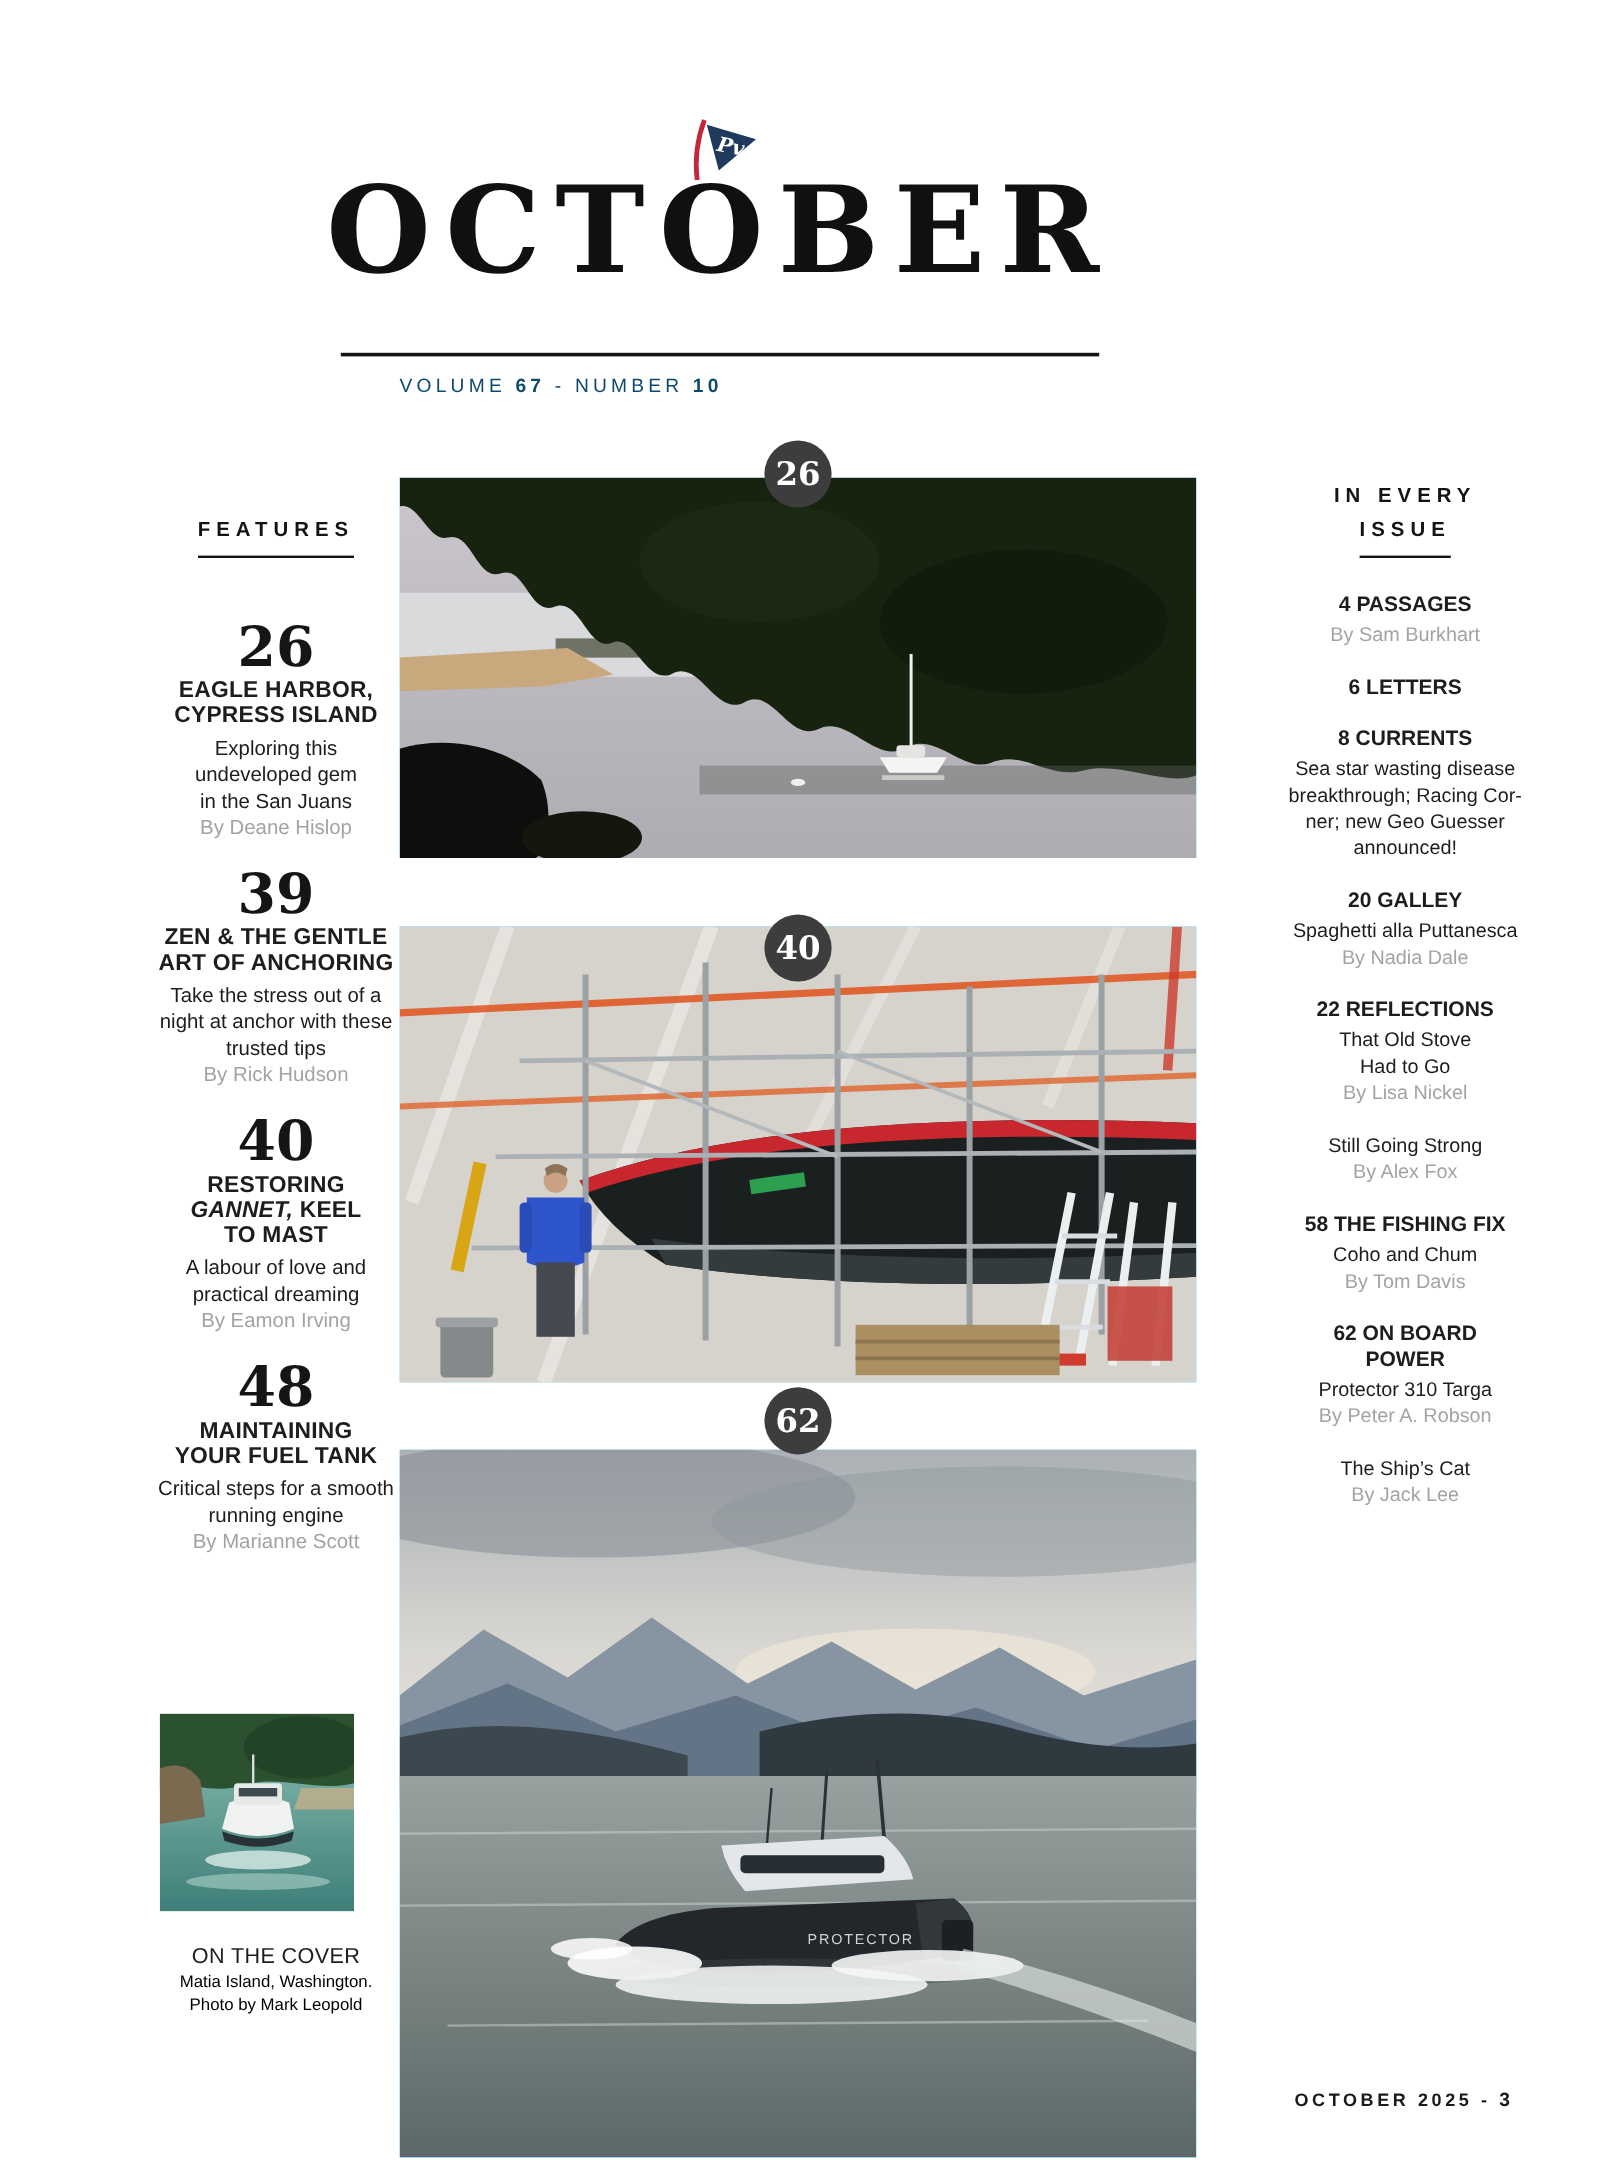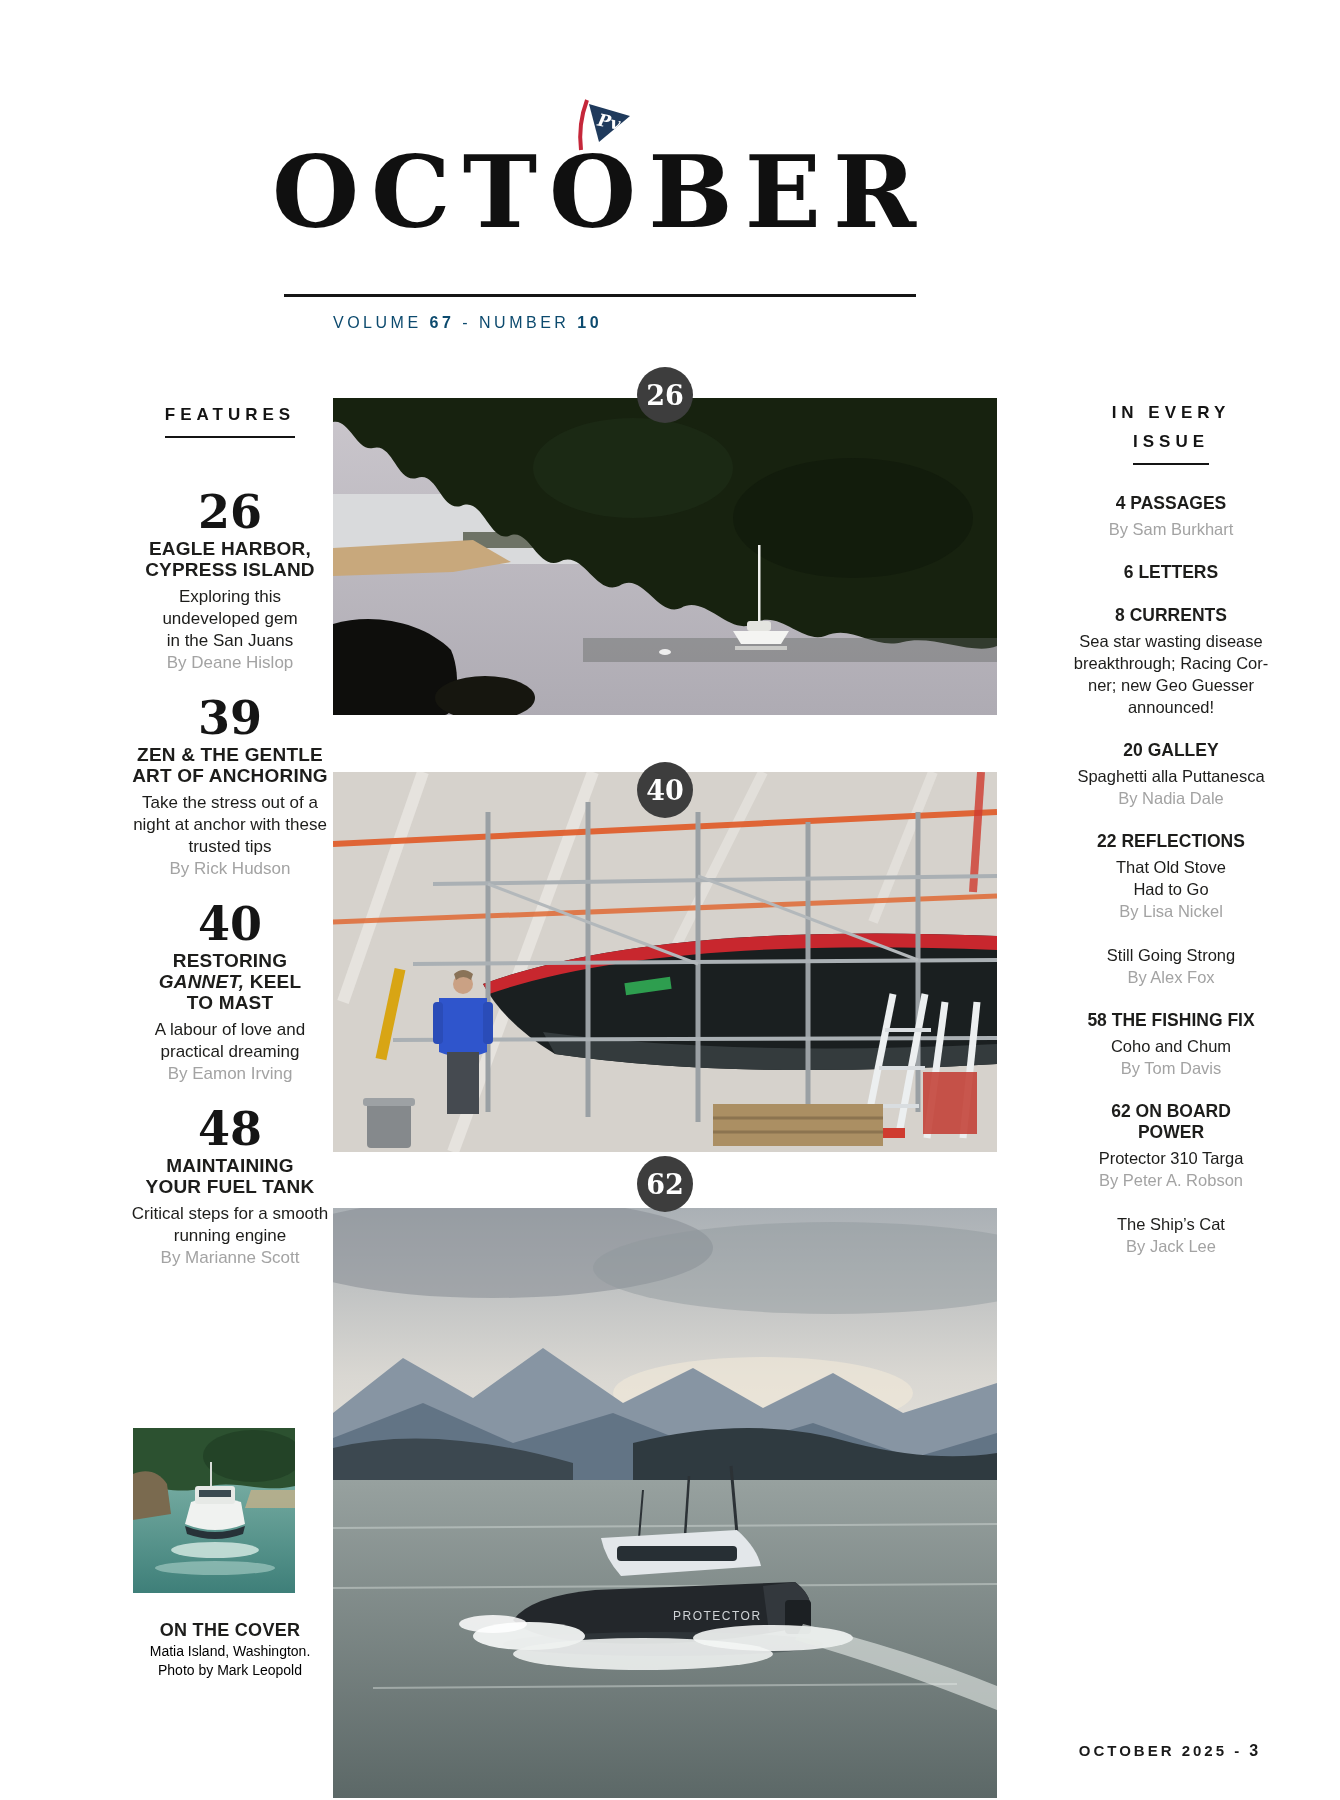--- a/index.html
+++ b/index.html
@@ -14,21 +14,21 @@
      letter-spacing:0.12em;color:#101010;white-space:nowrap;}
   .mast-rule{left:284px;top:294px;width:632px;height:3px;background:#161616;}
   .volume{left:333px;top:314px;width:664px;text-align:left;font-size:16px;letter-spacing:3.5px;color:#0c4a6e;}
   .volume b{font-weight:bold;}
 
   
   .col{position:absolute;text-align:center;}
   .col-left{left:116px;top:400px;width:228px;}
   .col-right{left:1040px;top:398px;width:262px;}
   .sec-head{font-size:17px;font-weight:bold;letter-spacing:5px;line-height:29px;color:#141414;margin:0 0 28px 0;}
-  .col-left .sec-head{margin-bottom:54px;}
+  .col-left .sec-head{margin-bottom:54px;margin-top:27px;}
   .u{display:inline-block;border-bottom:2.5px solid #141414;padding-bottom:7px;}
 
   .feat{margin-bottom:24px;}
   .feat-num{font-family:"DejaVu Serif",serif;font-weight:bold;font-size:46px;line-height:40px;color:#151515;}
   .feat-title{font-size:19px;font-weight:bold;line-height:21px;letter-spacing:0.2px;margin-top:6px;white-space:pre-line;}
   .feat-title em{font-style:italic;}
   .dek{font-size:17px;line-height:22px;margin-top:6px;white-space:pre-line;}
   .byline{font-size:17px;line-height:22px;color:#a3a3a3;white-space:pre-line;}
 
   .issue{margin-bottom:22px;}
@@ -44,21 +44,21 @@
   #photo3{top:1208px;height:590px;}
   .badge{position:absolute;left:637px;width:56px;height:56px;border-radius:50%;background:#3d3d3d;
      display:flex;align-items:center;justify-content:center;color:#fff;
      font-family:"DejaVu Serif",serif;font-weight:bold;font-size:27px;}
   #badge1{top:367px;} #badge2{top:762px;} #badge3{top:1156px;}
 
   
   .cover-thumb{left:133px;top:1428px;width:162px;height:165px;overflow:hidden;}
   .cover-thumb svg{width:100%;height:100%;display:block;}
   .cover-block{left:110px;top:1618px;width:240px;text-align:center;}
-  .cover-head{font-size:18px;font-weight:bold;letter-spacing:0.3px;line-height:24px;}
+  .cover-head{font-size:18px;font-weight:normal;letter-spacing:0.3px;line-height:24px;}
   .cover-line{font-size:14px;line-height:19px;color:#000000;}
 
   
   .footer{left:1020px;top:1742px;width:300px;text-align:center;font-size:15px;font-weight:bold;
      letter-spacing:3px;color:#1a1a1a;}
   .footer b{font-size:16px;}
 </style>
 </head>
 <body>
 

